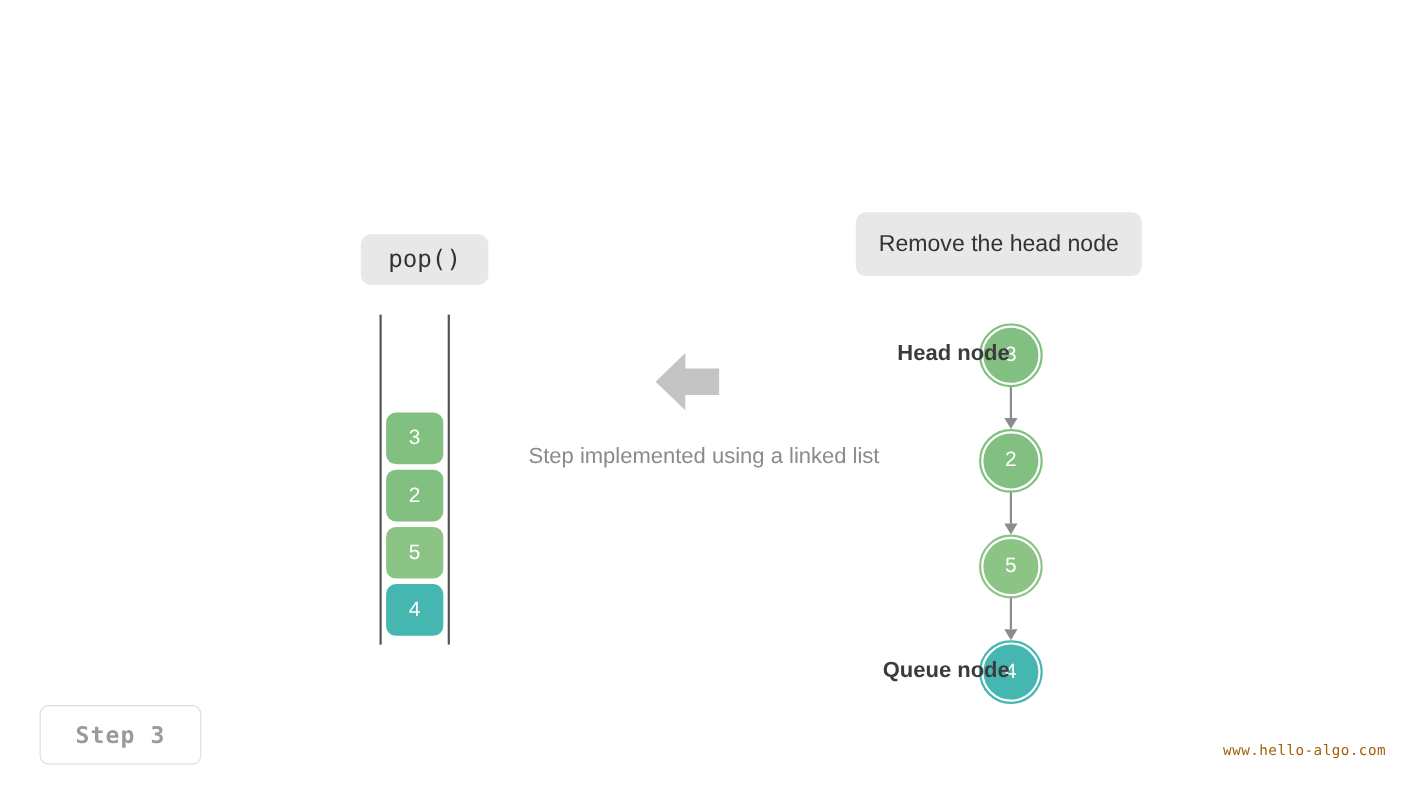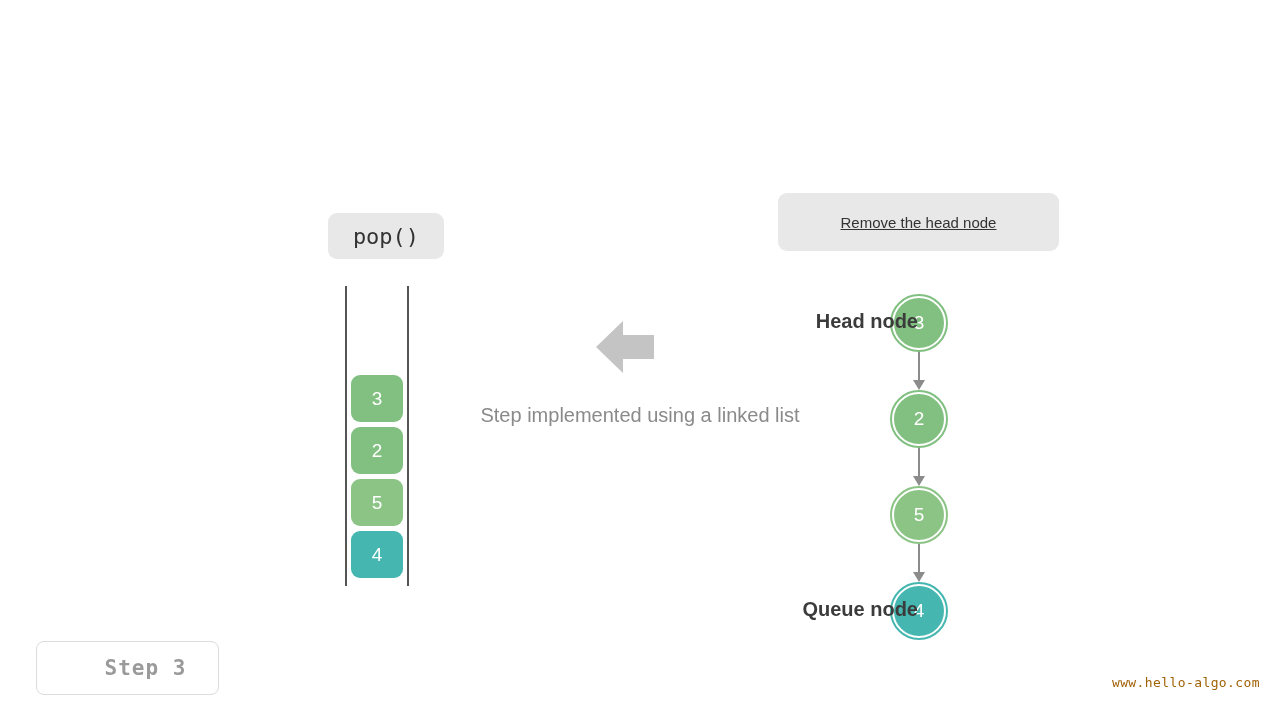--- a/index.html
+++ b/index.html
@@ -35,46 +35,44 @@
     top: 213px;
     width: 116px;
     height: 46px;
     font-family: "DejaVu Sans Mono", monospace;
     font-size: 22px;
     letter-spacing: 0px;
   }
   #caption-chip {
     left: 778px;
     top: 193px;
-    width: 281px;
+    width: 260px;
     height: 58px;
-    font-size: 15px;
+    font-size: 21px;
     color: #333333;
-    text-decoration: underline;
   }
 
   
   #step-badge {
     position: absolute;
     left: 36px;
     top: 641px;
     width: 145px;
     height: 52px;
     background: #ffffff;
     border: 1px solid #dcdcdc;
     border-radius: 8px;
     display: flex;
     align-items: center;
     justify-content: center;
     font-family: "DejaVu Sans Mono", monospace;
     font-size: 21px;
     font-weight: bold;
     color: #9a9a9a;
     letter-spacing: 1px;
-    padding-left: 36px;
   }
 
   
   #watermark {
     position: absolute;
     right: 20px;
     top: 675px;
     font-family: "DejaVu Sans Mono", monospace;
     font-size: 13px;
     color: #a16207;

